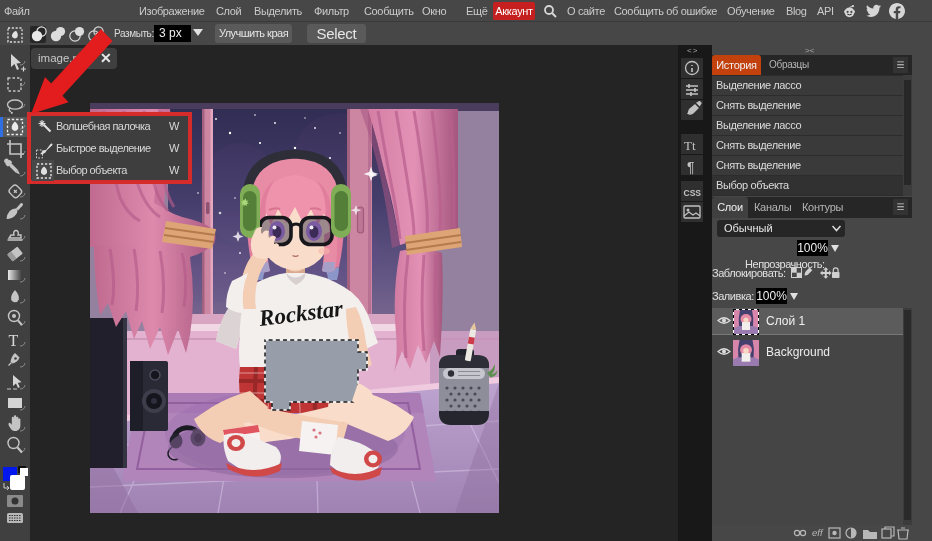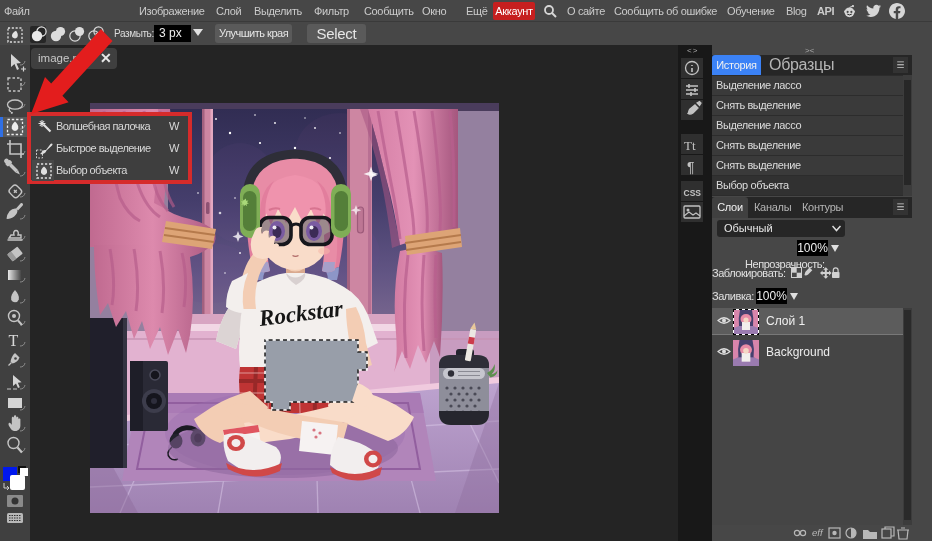--- a/index.html
+++ b/index.html
@@ -26,21 +26,21 @@
   <div class="abs mtxt" style="left:466px;top:0;">Ещё</div>
   <div class="abs" style="left:493px;top:2px;width:42px;height:18px;background:#c61f1f;border-radius:2px;color:#fff;font-size:11px;letter-spacing:-0.3px;line-height:18px;text-align:center;">Аккаунт</div>
   <svg class="abs" style="left:543px;top:4px;" width="14" height="14" viewBox="0 0 14 14">
       <circle cx="6" cy="6" r="4" fill="none" stroke="#d6d6d6" stroke-width="1.8"></circle>
       <line x1="9" y1="9" x2="13" y2="13" stroke="#d6d6d6" stroke-width="2"></line>
     </svg>
   <div class="abs mtxt" style="left:567px;top:0;">О сайте</div>
   <div class="abs mtxt" style="left:614px;top:0;">Сообщить об ошибке</div>
   <div class="abs mtxt" style="left:727px;top:0;">Обучение</div>
   <div class="abs mtxt" style="left:786px;top:0;">Blog</div>
-  <div class="abs mtxt" style="left:817px;top:0;font-weight:bold;">API</div>
+  <div class="abs mtxt" style="left:817px;top:0;">API</div>
   <svg class="abs" style="left:842px;top:4px;" width="15" height="15" viewBox="0 0 20 20">
       <circle cx="10" cy="11" r="6.5" fill="#d6d6d6"></circle>
       <circle cx="4.6" cy="10" r="1.8" fill="#d6d6d6"></circle>
       <circle cx="15.4" cy="10" r="1.8" fill="#d6d6d6"></circle>
       <circle cx="7.5" cy="10.5" r="1.4" fill="#474747"></circle>
       <circle cx="12.5" cy="10.5" r="1.4" fill="#474747"></circle>
       <path d="M7 13.5 q3 2 6 0" stroke="#171717" stroke-width="1.2" fill="none"></path>
       <path d="M10 4.5 l4 -1.5" stroke="#d6d6d6" stroke-width="1.3" fill="none"></path>
       <circle cx="14.6" cy="2.8" r="1.5" fill="#d6d6d6"></circle>
     </svg>
@@ -551,22 +551,22 @@
       <rect x="6" y="161" width="16" height="12" rx="1"></rect>
         <circle cx="10" cy="165" r="1.5" fill="#c2c2c2" stroke="none"></circle>
         <path d="M6 171 l5 -4 l4 3 l3 -2 l4 3" stroke-width="1.2"></path>
     </g>
   </svg>
 
   <div class="abs" style="left:712px;top:45px;width:220px;height:496px;background:#474747;"></div>
   <div class="abs" style="left:805px;top:46px;color:#aaa;font-size:8px;">&gt;&lt;</div>
 
   <div class="abs" style="left:712px;top:55px;width:200px;height:20px;background:#262626;"></div>
-  <div class="abs" style="left:712px;top:55px;width:49px;height:20px;background:#3b82f6;border-radius:3px 3px 0 0;color:#f0f0f0;font-size:11px;letter-spacing:-0.3px;line-height:20px;text-align:center;">История</div>
-  <div class="abs" style="left:769px;top:55px;color:#b5b5b5;font-size:16px;letter-spacing:-0.3px;line-height:20px;">Образцы</div>
+  <div class="abs" style="left:712px;top:55px;width:49px;height:20px;background:#c2410c;border-radius:3px 3px 0 0;color:#f0f0f0;font-size:11px;letter-spacing:-0.3px;line-height:20px;text-align:center;">История</div>
+  <div class="abs" style="left:769px;top:55px;color:#b5b5b5;font-size:10px;letter-spacing:-0.3px;line-height:20px;">Образцы</div>
   <div class="abs" style="left:893px;top:57px;width:15px;height:16px;background:#333;color:#ccc;font-size:9px;line-height:16px;text-align:center;">☰</div>
   <div class="abs" style="left:712px;top:75px;width:200px;height:121px;background:#2c2c2c;"></div>
   <div class="abs" style="left:712px;top:76px;width:191px;height:19px;background:#3a3a3a;color:#dcdcdc;font-size:11px;letter-spacing:-0.4px;line-height:19px;padding-left:4px;">Выделение лассо</div>
   <div class="abs" style="left:712px;top:96px;width:191px;height:19px;background:#3a3a3a;color:#dcdcdc;font-size:11px;letter-spacing:-0.4px;line-height:19px;padding-left:4px;">Снять выделение</div>
   <div class="abs" style="left:712px;top:116px;width:191px;height:19px;background:#3a3a3a;color:#dcdcdc;font-size:11px;letter-spacing:-0.4px;line-height:19px;padding-left:4px;">Выделение лассо</div>
   <div class="abs" style="left:712px;top:136px;width:191px;height:19px;background:#3a3a3a;color:#dcdcdc;font-size:11px;letter-spacing:-0.4px;line-height:19px;padding-left:4px;">Снять выделение</div>
   <div class="abs" style="left:712px;top:156px;width:191px;height:19px;background:#3a3a3a;color:#dcdcdc;font-size:11px;letter-spacing:-0.4px;line-height:19px;padding-left:4px;">Снять выделение</div>
   <div class="abs" style="left:712px;top:176px;width:191px;height:19px;background:#313131;color:#dcdcdc;font-size:11px;letter-spacing:-0.4px;line-height:19px;padding-left:4px;">Выбор объекта</div>
   <div class="abs" style="left:903px;top:75px;width:9px;height:121px;background:#3c3c3c;"></div>
   <div class="abs" style="left:904px;top:80px;width:7px;height:105px;background:#272727;"></div>

